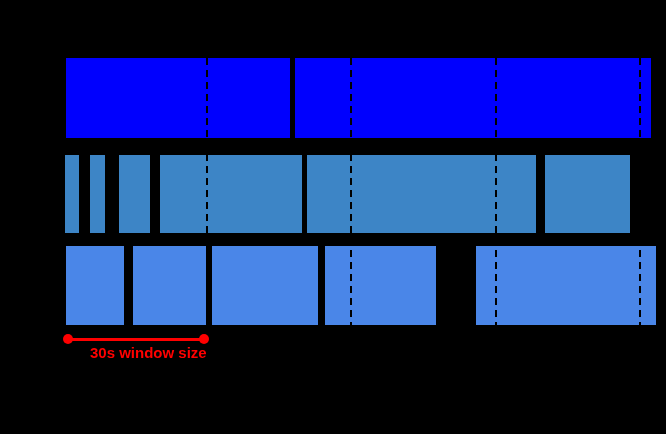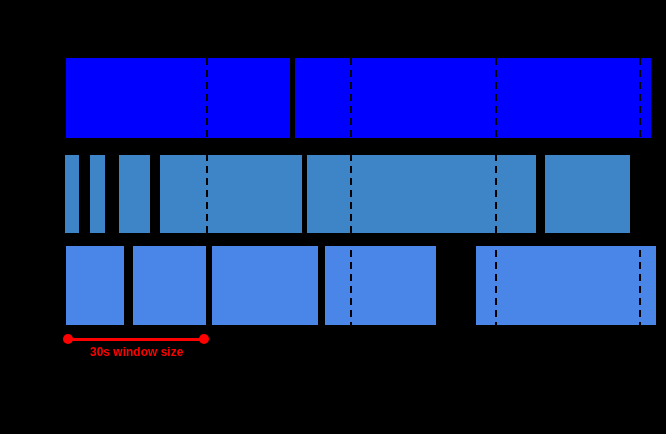--- a/index.html
+++ b/index.html
@@ -43,21 +43,21 @@
     width: 10px;
     height: 10px;
     border-radius: 50%;
     background: #ff0000;
     z-index: 3;
   }
   .arrow-label {
     position: absolute;
     color: #ff0000;
     font-weight: bold;
-    font-size: 12px;
+    font-size: 15px;
     line-height: 13px;
     white-space: nowrap;
     z-index: 3;
   }
 </style>
 </head>
 <body>
 
 <div class="stage">
 

